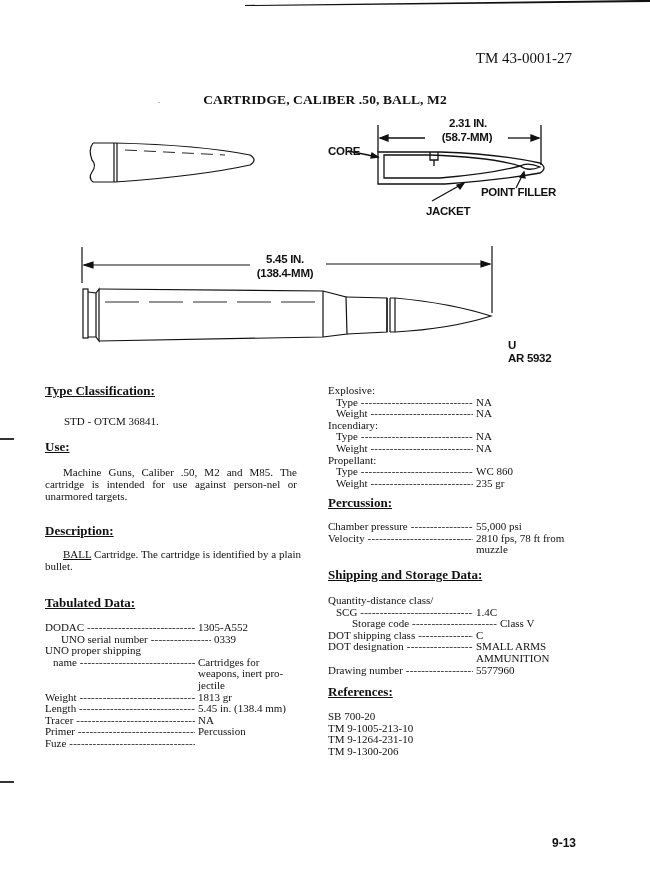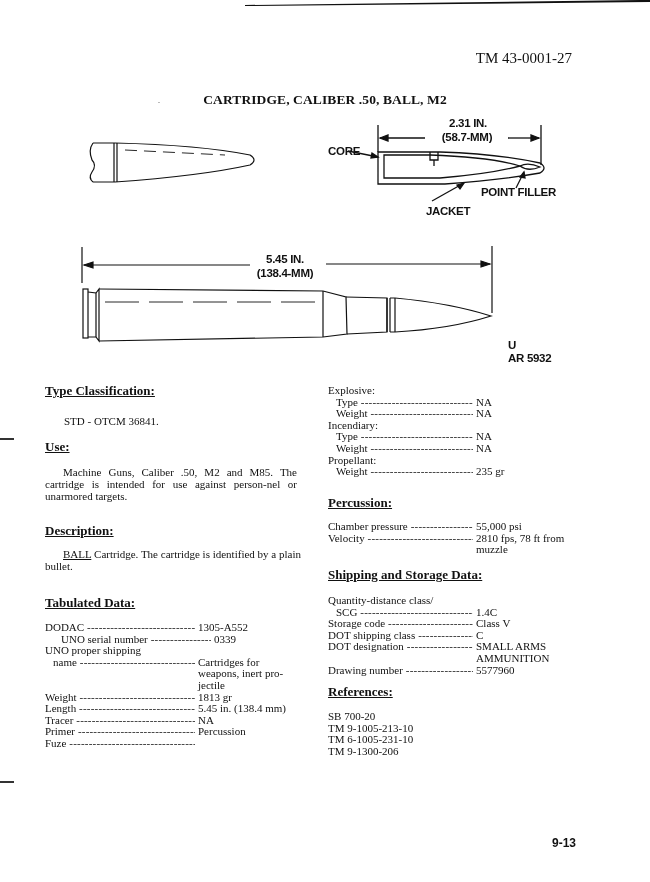--- a/index.html
+++ b/index.html
@@ -134,43 +134,44 @@
 </div>
 
 <div class="abs col-r" style="top:385px;width:270px;">
   <div class="row">Explosive:</div>
   <div class="row"><span class="k lead" style="width:137px;padding-left:8px;">Type</span><span class="v" style="padding-left:3px;">NA</span></div>
   <div class="row"><span class="k lead" style="width:137px;padding-left:8px;">Weight</span><span class="v" style="padding-left:3px;">NA</span></div>
   <div class="row">Incendiary:</div>
   <div class="row"><span class="k lead" style="width:137px;padding-left:8px;">Type</span><span class="v" style="padding-left:3px;">NA</span></div>
   <div class="row"><span class="k lead" style="width:137px;padding-left:8px;">Weight</span><span class="v" style="padding-left:3px;">NA</span></div>
   <div class="row">Propellant:</div>
+  <div class="row"><span class="k lead" style="width:137px;padding-left:8px;">Type</span><span class="v" style="padding-left:3px;">WC 860</span></div>
   <div class="row"><span class="k lead" style="width:137px;padding-left:8px;">Weight</span><span class="v" style="padding-left:3px;">235 gr</span></div>
 </div>
 
 <div class="abs h col-r" style="top:495px;">Percussion:</div>
 <div class="abs col-r" style="top:521px;width:270px;">
   <div class="row"><span class="k lead" style="width:145px;">Chamber pressure</span><span class="v" style="padding-left:3px;">55,000 psi</span></div>
   <div class="row"><span class="k lead" style="width:145px;">Velocity</span><span class="v" style="width:110px;padding-left:3px;">2810 fps, 78 ft from muzzle</span></div>
 </div>
 
 <div class="abs h col-r" style="top:567px;">Shipping and Storage Data:</div>
 <div class="abs col-r" style="top:595px;width:280px;">
   <div class="row">Quantity-distance class/</div>
   <div class="row"><span class="k lead" style="width:137px;padding-left:8px;">SCG</span><span class="v" style="padding-left:3px;">1.4C</span></div>
-  <div class="row"><span class="k lead" style="width:145px;">Storage code</span><span class="v" style="padding-left:3px;">Class V</span></div>
+  <div class="row"><span class="k lead" style="width:145px;margin-left:24px;">Storage code</span><span class="v" style="padding-left:3px;">Class V</span></div>
   <div class="row"><span class="k lead" style="width:145px;">DOT shipping class</span><span class="v" style="padding-left:3px;">C</span></div>
   <div class="row"><span class="k lead" style="width:145px;text-align:center;">DOT designation</span><span class="v" style="width:90px;padding-left:3px;">SMALL ARMS AMMUNITION</span></div>
   <div class="row"><span class="k lead" style="width:145px;">Drawing number</span><span class="v" style="padding-left:3px;">5577960</span></div>
 </div>
 
 <div class="abs h col-r" style="top:684px;">References:</div>
 <div class="abs col-r" style="top:711px;">
   <div class="row">SB 700-20</div>
   <div class="row">TM 9-1005-213-10</div>
-  <div class="row">TM 6-1005-231-10</div>
+  <div class="row">TM 9-1264-231-10</div>
   <div class="row">TM 9-1300-206</div>
 </div>
 
 <div class="abs edge-mark" style="top:438px;"></div>
 <div class="abs edge-mark" style="top:781px;"></div>
 
 <div class="abs pageno">9-13</div>
 
 </body></html>

